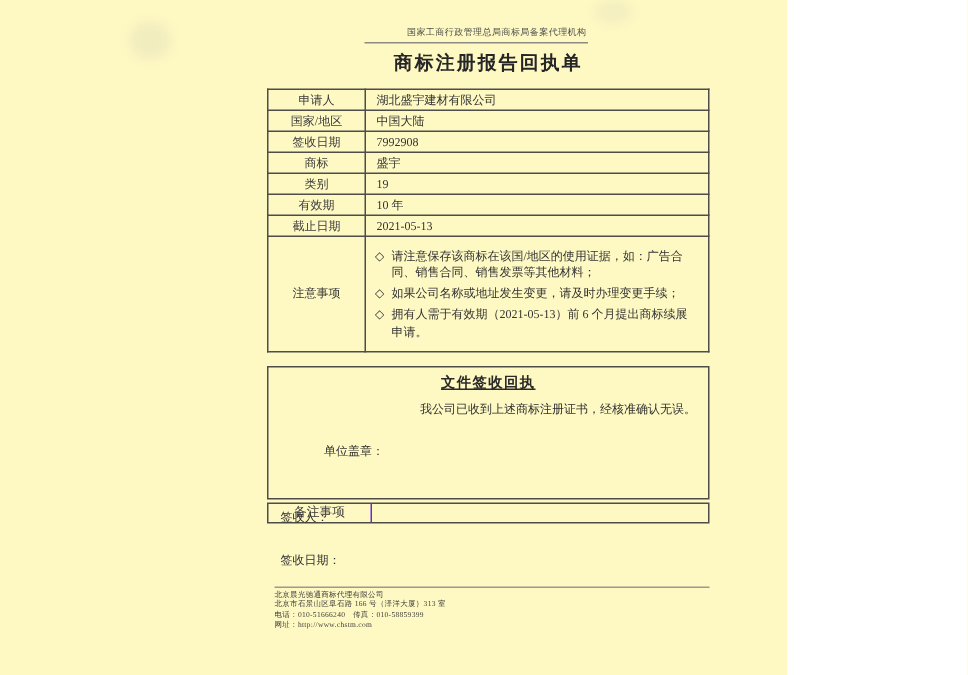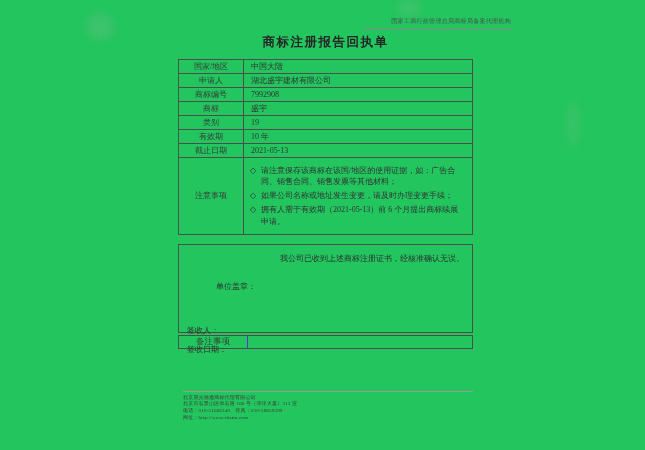--- a/index.html
+++ b/index.html
@@ -1,19 +1,19 @@
 <!DOCTYPE html>
 <html><head>
 <meta charset="utf-8">
 <style>
   html,body{margin:0;padding:0;}
   .canvas{
     position:relative;
-    width:645px;height:450px;
-    background:#22c55e;
+    width:525px;height:450px;
+    background:#fef9c3;
     overflow:hidden;
     font-family:"Liberation Serif","DejaVu Serif",serif;
     color:#2f2f2f;
   }
   .smudge{position:absolute;border-radius:50%;filter:blur(4px);pointer-events:none;}
   .smudge.s1{left:86px;top:14px;width:28px;height:26px;background:rgba(190,184,178,.18);}
   .smudge.s2{left:396px;top:0px;width:26px;height:16px;background:rgba(190,184,178,.16);}
   .smudge.s3{left:566px;top:100px;width:14px;height:48px;background:rgba(195,190,185,.12);}
 
   .agency-header{
@@ -51,21 +51,21 @@
     padding:3px 8px 4px 8px;
     font-size:8px;
   }
   .receipt-title{
     text-align:center;font-size:9.5px;font-weight:bold;
     text-decoration:underline;letter-spacing:1px;margin-top:1px;color:#2a2a2a;
   }
   .receipt-confirm{margin-top:5px;text-align:right;}
   .receipt-stamp{margin-top:17px;margin-left:29px;}
   .receipt-signer{margin-top:33px;}
-  .receipt-date{margin-top:8px;}
+  .receipt-date{margin-top:18px;}
 
   .remark-table{
     margin-top:2px;
     border:1px solid #4f4d4a;
     display:flex;align-items:stretch;
     font-size:8.5px;
   }
   .remark-label{
     width:68px;flex:none;
     border-right:1px solid #6d28d9;
@@ -94,29 +94,29 @@
 
   <div class="agency-header">国家工商行政管理总局商标局备案代理机构</div>
 
   <div class="doc-title">商标注册报告回执单</div>
 
   <div class="content">
 
     <table class="info">
       <tbody>
         <tr class="r">
+          <td class="lbl">申请人</td>
+          <td class="val">湖北盛宇建材有限公司</td>
+        </tr>
+        <tr class="r">
           <td class="lbl">国家/地区</td>
           <td class="val">中国大陆</td>
         </tr>
         <tr class="r">
-          <td class="lbl">申请人</td>
-          <td class="val">湖北盛宇建材有限公司</td>
-        </tr>
-        <tr class="r">
-          <td class="lbl">商标编号</td>
+          <td class="lbl">签收日期</td>
           <td class="val">7992908</td>
         </tr>
         <tr class="r">
           <td class="lbl">商标</td>
           <td class="val">盛宇</td>
         </tr>
         <tr class="r">
           <td class="lbl">类别</td>
           <td class="val">19</td>
         </tr>
@@ -142,20 +142,21 @@
             <div class="note-item">
               <span class="marker">◇</span>
               <span class="note-text">拥有人需于有效期（2021-05-13）前 6 个月提出商标续展申请。</span>
             </div>
           </td>
         </tr>
       </tbody>
     </table>
 
     <div class="receipt-box">
+      <div class="receipt-title">文件签收回执</div>
       <div class="receipt-confirm">我公司已收到上述商标注册证书，经核准确认无误。</div>
       <div class="receipt-stamp">单位盖章：</div>
       <div class="receipt-signer">签收人：</div>
       <div class="receipt-date">签收日期：</div>
     </div>
 
     <div class="remark-table">
       <div class="remark-label">备注事项</div>
       <div class="remark-value">
       </div>

